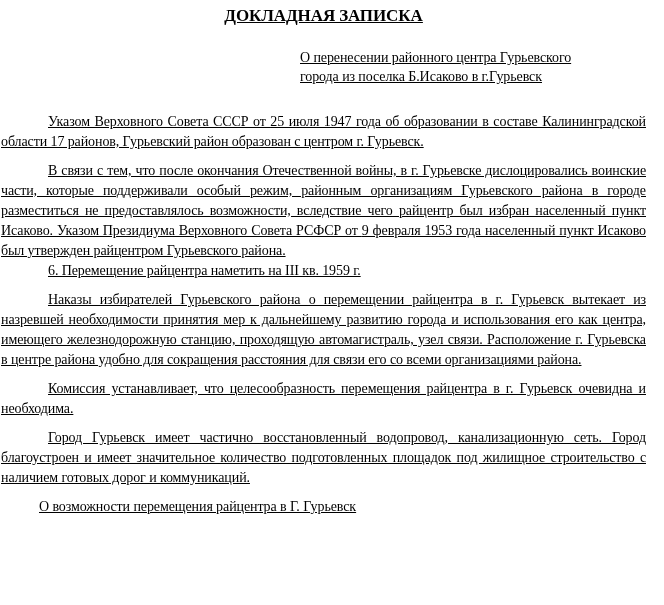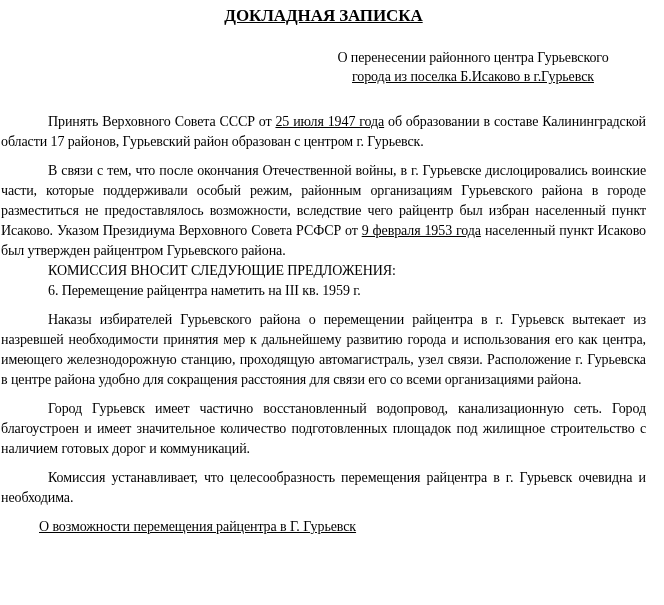--- a/index.html
+++ b/index.html
@@ -13,33 +13,34 @@
     height: 605px;
     overflow: hidden;
     background: #ffffff;
     color: #000000;
     font-family: "Liberation Serif", "DejaVu Serif", serif;
     font-size: 14px;
     line-height: 20px;
     letter-spacing: -0.1px;
     padding: 4px 18px 0 1px;
     box-sizing: border-box;
+    text-decoration: underline;
   }
   .doc-title {
     text-align: center;
     font-weight: bold;
     font-size: 17px;
     line-height: 20px;
     text-decoration: underline;
     margin: 2px 0 22px 0;
   }
   .subtitle {
     margin: 12px 0 26px 299px;
     line-height: 19px;
-    text-align: center;
+    text-align: left;
   }
   .subtitle-line2 {
     text-decoration: underline;
   }
   p.para {
     margin: 0 0 9px 0;
     text-align: justify;
     text-indent: 47px;
   }
   p.no-gap {
@@ -62,31 +63,30 @@
 
 <div class="page">
 
   <div class="doc-title">ДОКЛАДНАЯ ЗАПИСКА</div>
 
   <div class="subtitle">
     <div class="subtitle-line1">О перенесении районного центра Гурьевского</div>
     <div class="subtitle-line2">города из поселка Б.Исаково в г.Гурьевск</div>
   </div>
 
-  <p class="para"><span>Принять Верховного Совета СССР от </span><span class="u">25 июля 1947 года</span><span> об образовании в составе Калининградской области 17 районов, Гурьевский район образован с центром г. Гурьевск.</span></p>
+  <p class="para"><span>Указом Верховного Совета СССР от </span><span class="u">25 июля 1947 года</span><span> об образовании в составе Калининградской области 17 районов, Гурьевский район образован с центром г. Гурьевск.</span></p>
 
   <p class="para no-gap"><span>В связи с тем, что после окончания Отечественной войны, в г. Гурьевске дислоцировались воинские части, которые поддерживали особый режим, районным организациям Гурьевского района в городе разместиться не предоставлялось возможности, вследствие чего райцентр был избран населенный пункт Исаково. Указом Президиума Верховного Совета РСФСР от </span><span class="u">9 февраля 1953 года</span><span> населенный пункт Исаково был утвержден райцентром Гурьевского района.</span></p>
 
-  <p class="para no-gap">КОМИССИЯ ВНОСИТ СЛЕДУЮЩИЕ ПРЕДЛОЖЕНИЯ:</p>
 
 
   <p class="para">6. Перемещение райцентра наметить на III кв. 1959 г.</p>
 
 
   <p class="para">Наказы избирателей Гурьевского района о перемещении райцентра в г. Гурьевск вытекает из назревшей необходимости принятия мер к дальнейшему развитию города и использования его как центра, имеющего железнодорожную станцию, проходящую автомагистраль, узел связи. Расположение г. Гурьевска в центре района удобно для сокращения расстояния для связи его со всеми организациями района.</p>
 
+  <p class="para">Комиссия устанавливает, что целесообразность перемещения райцентра в г. Гурьевск очевидна и необходима.</p>
+
   <p class="para">Город Гурьевск имеет частично восстановленный водопровод, канализационную сеть. Город благоустроен и имеет значительное количество подготовленных площадок под жилищное строительство с наличием готовых дорог и коммуникаций.</p>
-
-  <p class="para">Комиссия устанавливает, что целесообразность перемещения райцентра в г. Гурьевск очевидна и необходима.</p>
 
   <p class="section-heading"><span>О возможности перемещения райцентра в Г. Гурьевск</span></p>
 
 </div>
 
 </body></html>

